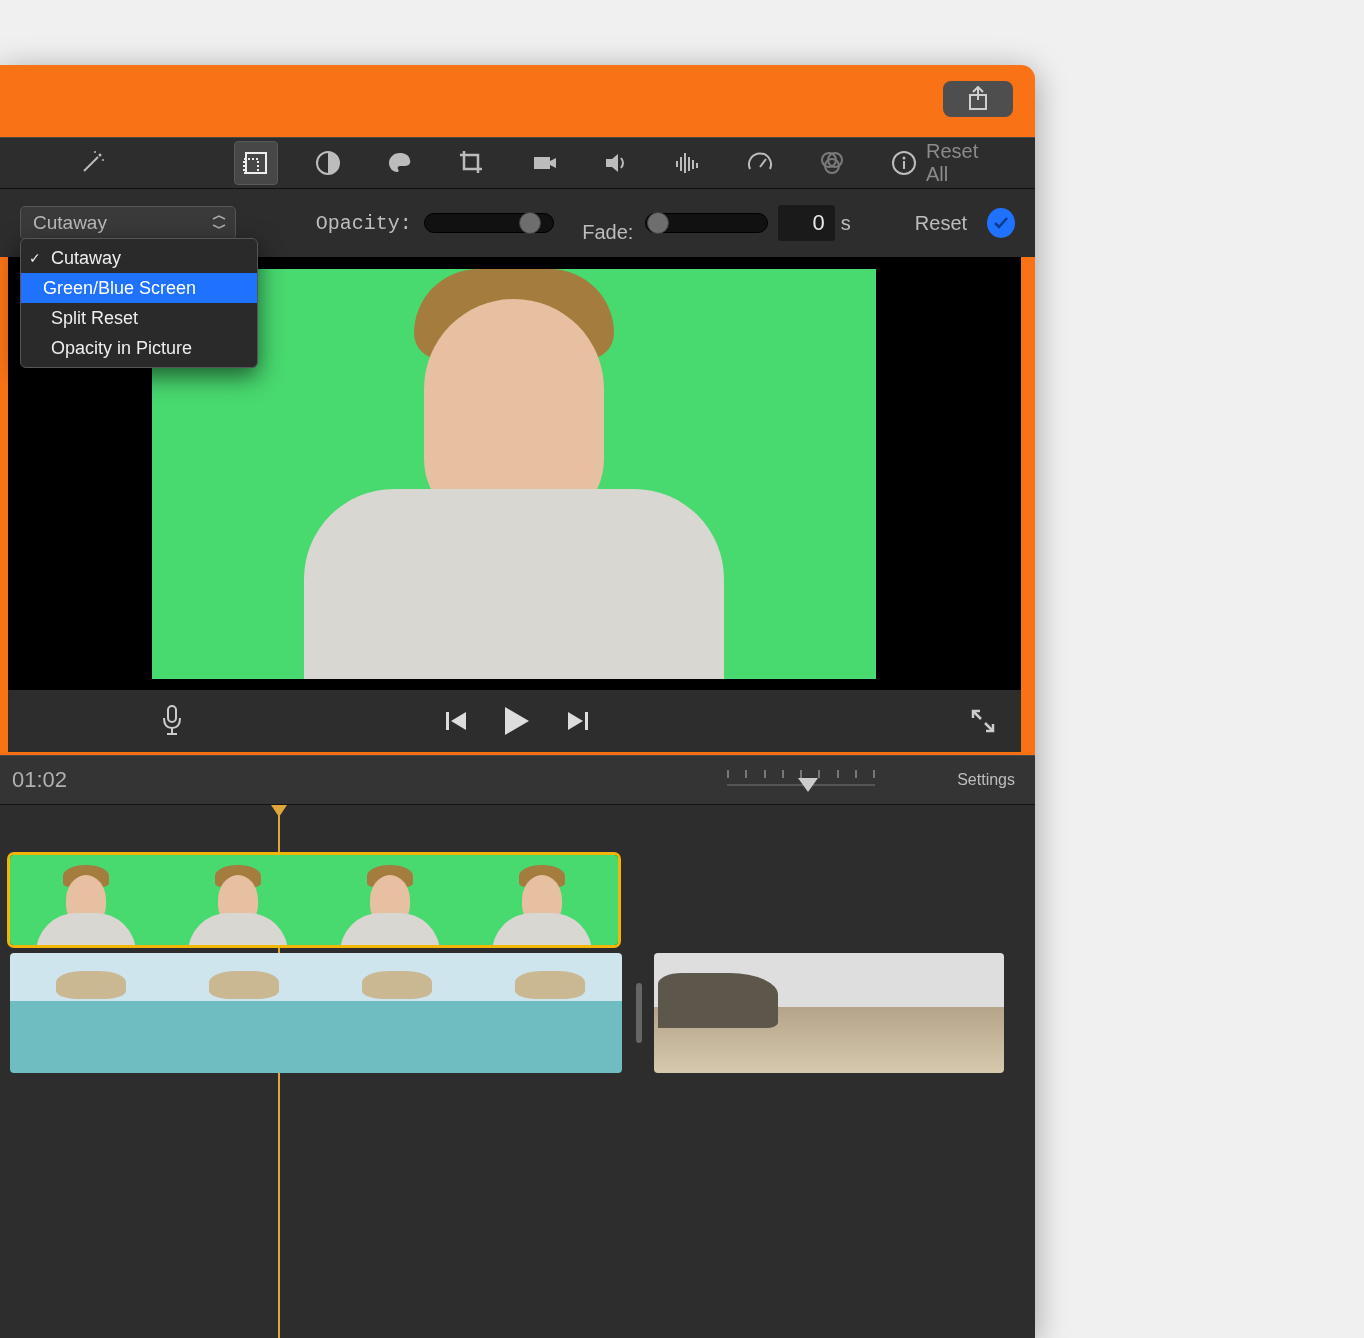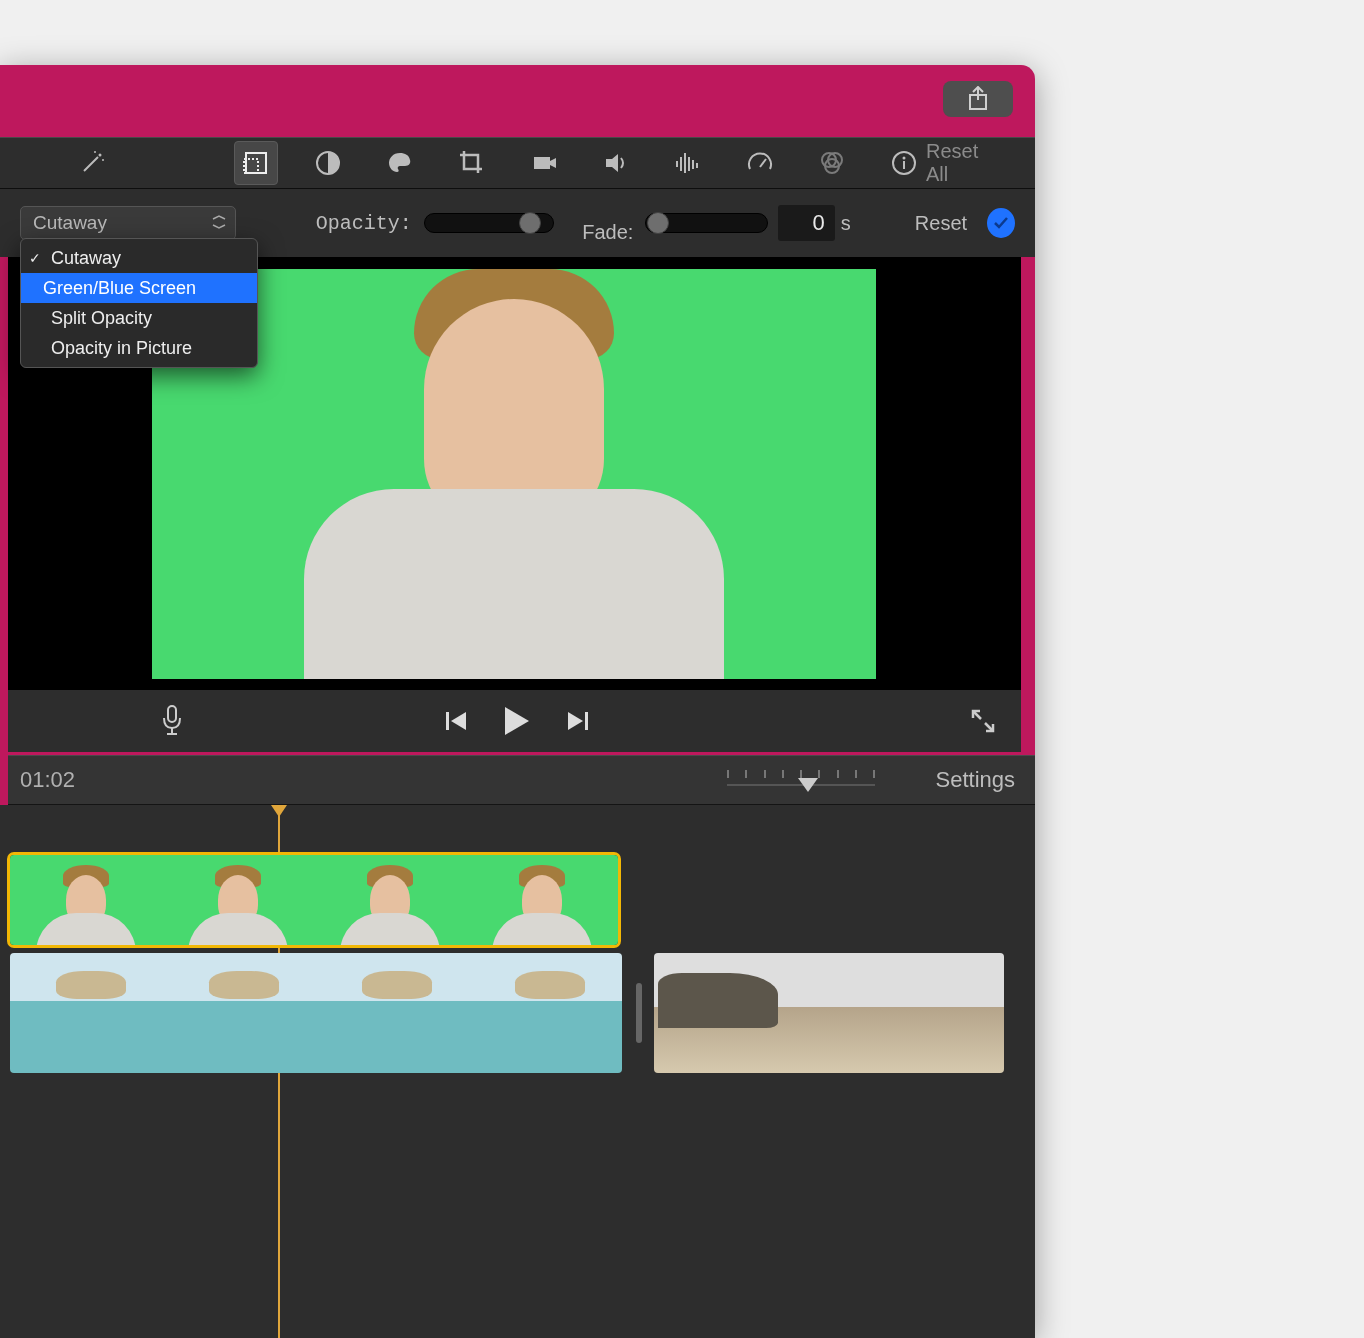--- a/index.html
+++ b/index.html
@@ -11,21 +11,21 @@
     overflow: hidden;
     width: 1364px;
     height: 1338px;
   }
   .app-window {
     position: absolute;
     left: 0;
     top: 65px;
     width: 1035px;
     height: 1273px;
-    background: #be185d;
+    background: #f97316;
     border-top-right-radius: 14px;
     box-shadow: 0 6px 32px rgba(0,0,0,0.35);
     overflow: hidden;
   }
   
   .share-btn {
     position: absolute;
     top: 16px;
     right: 22px;
     width: 70px;
@@ -233,21 +233,21 @@
     align-items:center;
   }
   .playbar .mic { margin-left: 152px; }
   .playctrls { display:flex; gap:32px; align-items:center; margin-left:260px; }
   .expand { position:absolute; right:24px; }
 
   
   .tl-header {
     position: absolute;
     top: 690px;
-    left: 8px; right: 0;
+    left: 0; right: 0;
     height: 50px;
     background: #343434;
     display:flex;align-items:center;
     padding: 0 12px;
     border-top: 1px solid #4a4a4a;
     border-bottom: 1px solid #141414;
   }
   .tl-time { color: #b0b0b0; font-size: 22px; }
   .zoom {
     position: absolute;
@@ -267,21 +267,21 @@
   }
   .zoom-thumb {
     position:absolute;top:8px;left:48%;
     width:0;height:0;
     border-left:10px solid transparent;
     border-right:10px solid transparent;
     border-top:14px solid #ccc;
   }
   .settings-btn {
     position:absolute;right:20px;
-    color:#bdbdbd;font-size:22px;
+    color:#bdbdbd;font-size:16px;
   }
 
   
   .timeline {
     position:absolute;
     top:740px;
     left:0; right:0;
     bottom:0;
     background:#2d2d2d;
   }
@@ -472,21 +472,21 @@
 
   <div class="dropdown-menu">
     <div class="menu-item">
       <span class="check">✓</span>
       <span>Cutaway</span>
     </div>
     <div class="menu-item highlighted">
       <span>Green/Blue Screen</span>
     </div>
     <div class="menu-item">
-      <span>Split Opacity</span>
+      <span>Split Reset</span>
     </div>
     <div class="menu-item">
       <span>Opacity in Picture</span>
     </div>
   </div>
 
   <div class="preview-pane">
     <div class="greenbox">
       <div class="person-hair"></div>
       <div class="person-head"></div>

